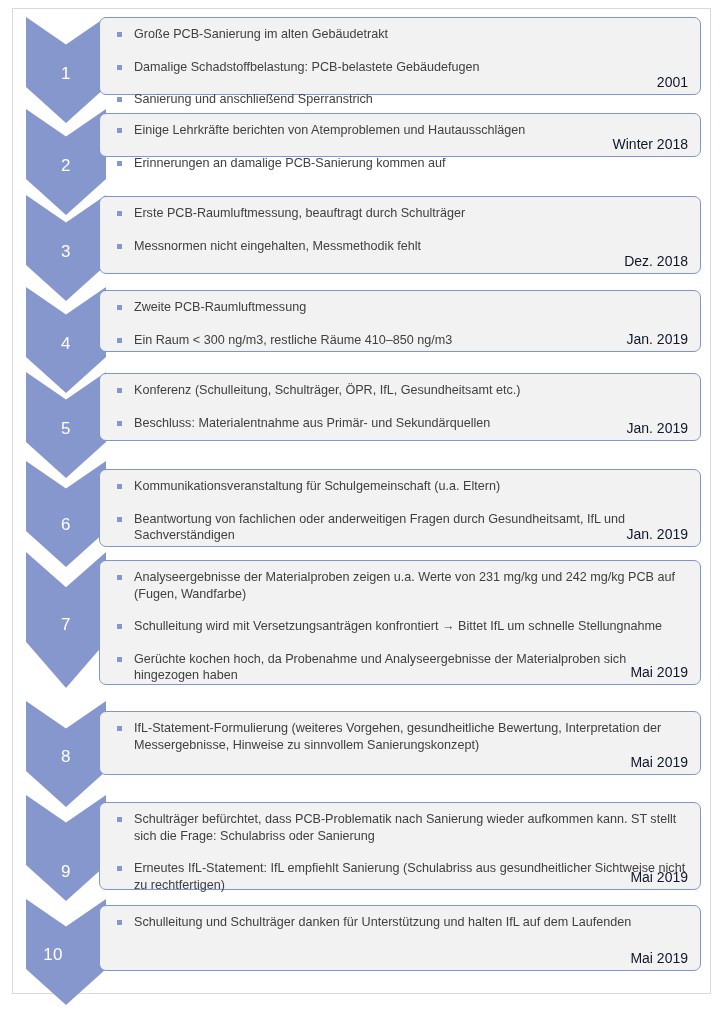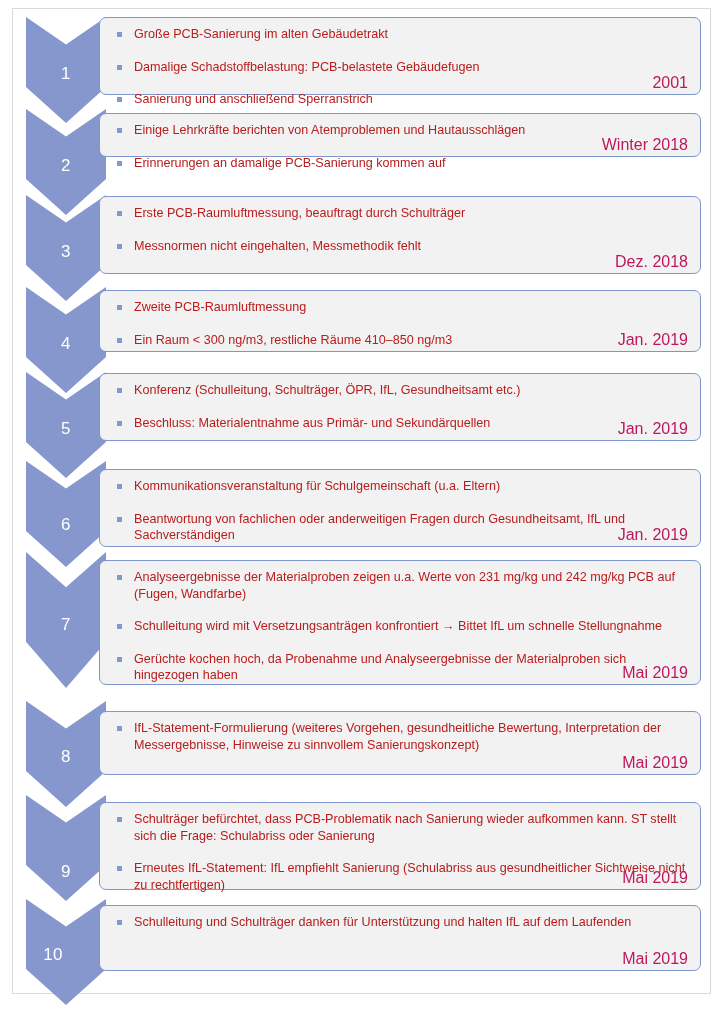--- a/index.html
+++ b/index.html
@@ -90,43 +90,43 @@
   }
   ul.bullets {
     margin: 0;
     padding: 0;
     list-style: none;
   }
   ul.bullets li {
     position: relative;
     margin: 0 0 0 0;
     padding: 0 0 0 20px;
-    color: #b91c1c;
+    color: #404040;
     font-size: 12.6px;
     line-height: 16.5px;
     font-family: "Liberation Sans", sans-serif;
   }
   ul.bullets li + li {
     margin-top: 16px;
   }
   ul.bullets li .sq {
     position: absolute;
     left: 3px;
     top: 6px;
     width: 5px;
     height: 5px;
     background: #8697ce;
   }
   .date {
     position: absolute;
     right: 12px;
     bottom: 4px;
-    font-size: 16px;
+    font-size: 14px;
     line-height: 15px;
-    color: #be185d;
+    color: #0f172a;
     font-family: "Liberation Sans", sans-serif;
     white-space: nowrap;
   }
 </style>
 </head>
 <body>
 
 <div id="frame">
   <div id="timeline">
       <div class="row" style="top: 0px;">

